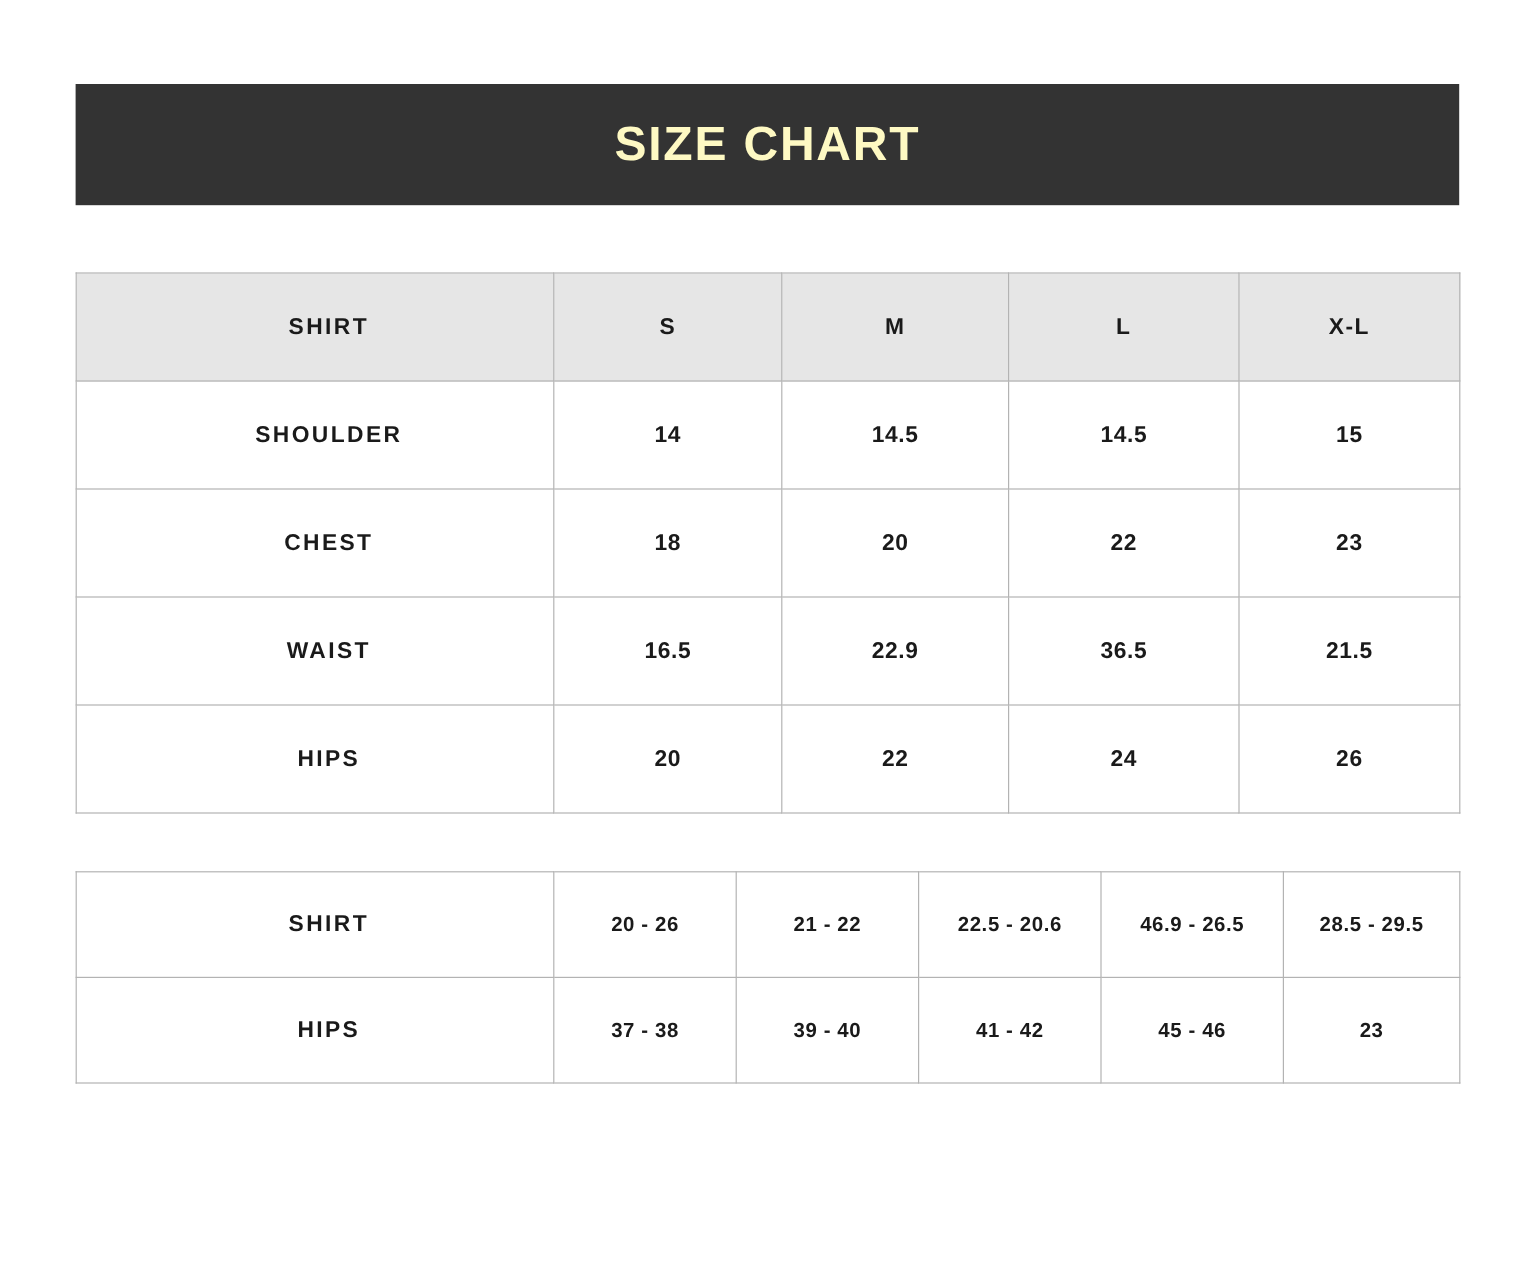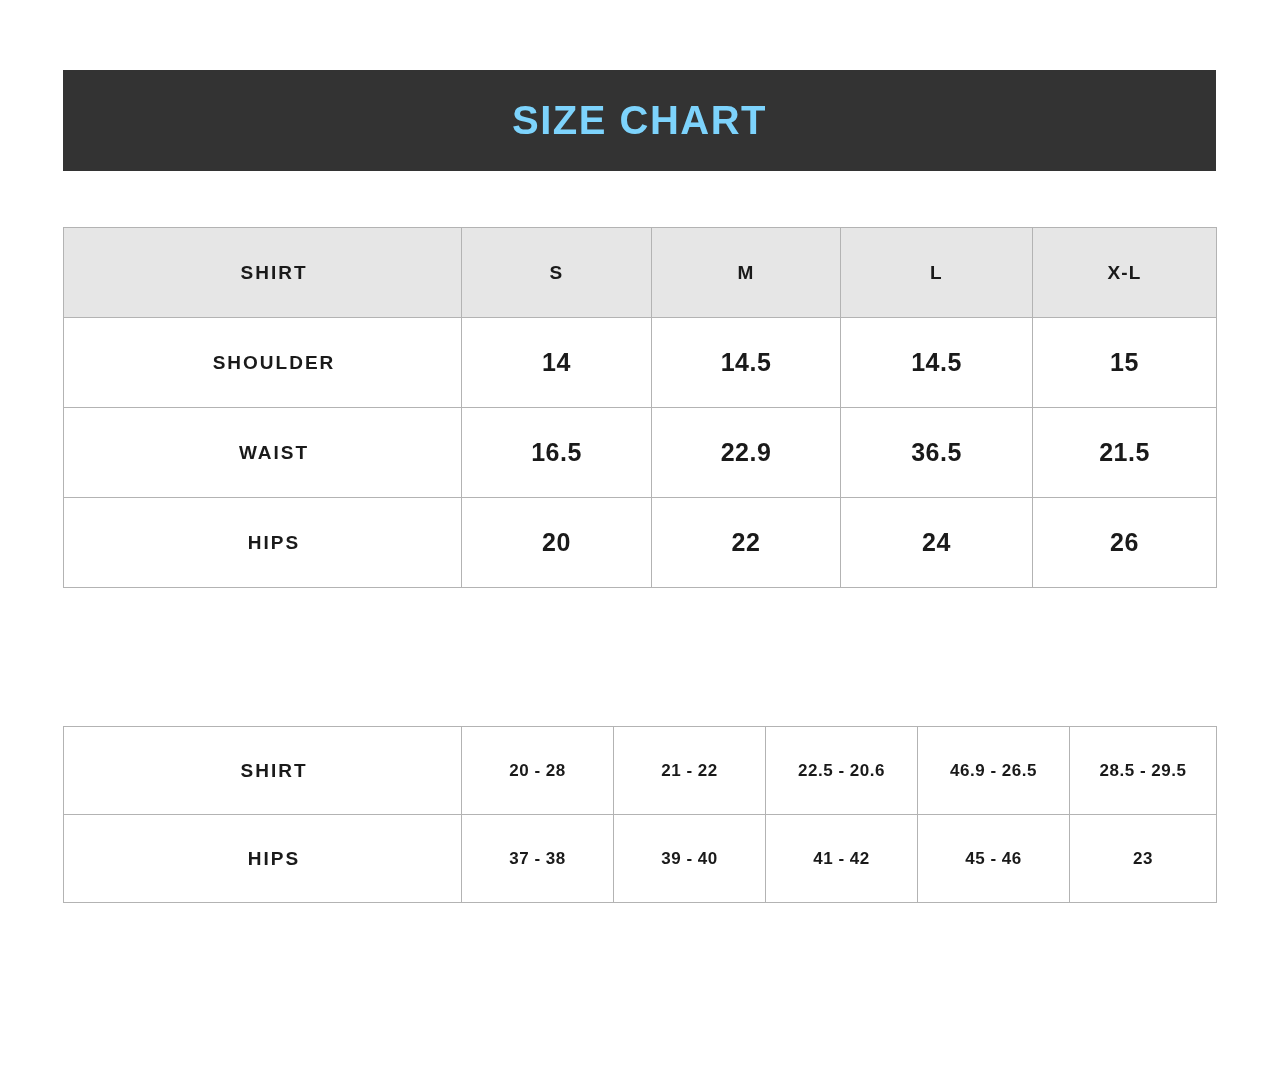--- a/index.html
+++ b/index.html
@@ -26,21 +26,21 @@
     left: 63px;
     top: 70px;
     width: 1153px;
     height: 101px;
     background: #333333;
     display: flex;
     align-items: center;
     justify-content: center;
   }
   .title-banner .title-text {
-    color: #7dd3fc;
+    color: #fef9c3;
     font-size: 40px;
     font-weight: bold;
     letter-spacing: 1.5px;
   }
 
   table.size-table {
     position: absolute;
     border-collapse: collapse;
     table-layout: fixed;
   }
@@ -54,21 +54,21 @@
     color: #1a1a1a;
   }
   table.size-table tr.header-row td {
     background: #e6e6e6;
   }
   table.size-table td.label-cell {
     letter-spacing: 2px;
     padding-left: 24px;
   }
   table.size-table td.value-cell {
-    font-size: 25px;
+    font-size: 19px;
     letter-spacing: 0.5px;
   }
 
   
   #shirt-table {
     left: 63px;
     top: 227px;
     width: 1153px;
   }
   #shirt-table td {
@@ -123,20 +123,27 @@
         <td>X-L</td>
       </tr>
       <tr>
         <td class="label-cell">SHOULDER</td>
         <td class="value-cell">14</td>
         <td class="value-cell">14.5</td>
         <td class="value-cell">14.5</td>
         <td class="value-cell">15</td>
       </tr>
       <tr>
+        <td class="label-cell">CHEST</td>
+        <td class="value-cell">18</td>
+        <td class="value-cell">20</td>
+        <td class="value-cell">22</td>
+        <td class="value-cell">23</td>
+      </tr>
+      <tr>
         <td class="label-cell">WAIST</td>
         <td class="value-cell">16.5</td>
         <td class="value-cell">22.9</td>
         <td class="value-cell">36.5</td>
         <td class="value-cell">21.5</td>
       </tr>
       <tr>
         <td class="label-cell">HIPS</td>
         <td class="value-cell">20</td>
         <td class="value-cell">22</td>
@@ -151,21 +158,21 @@
       <col class="p0">
         <col class="p1">
         <col class="p2">
         <col class="p3">
         <col class="p4">
         <col class="p5">
     </colgroup>
     <tbody>
       <tr>
         <td class="label-cell">SHIRT</td>
-        <td class="value-cell">20 - 28</td>
+        <td class="value-cell">20 - 26</td>
         <td class="value-cell">21 - 22</td>
         <td class="value-cell">22.5 - 20.6</td>
         <td class="value-cell">46.9 - 26.5</td>
         <td class="value-cell">28.5 - 29.5</td>
       </tr>
       <tr>
         <td class="label-cell">HIPS</td>
         <td class="value-cell">37 - 38</td>
         <td class="value-cell">39 - 40</td>
         <td class="value-cell">41 - 42</td>

